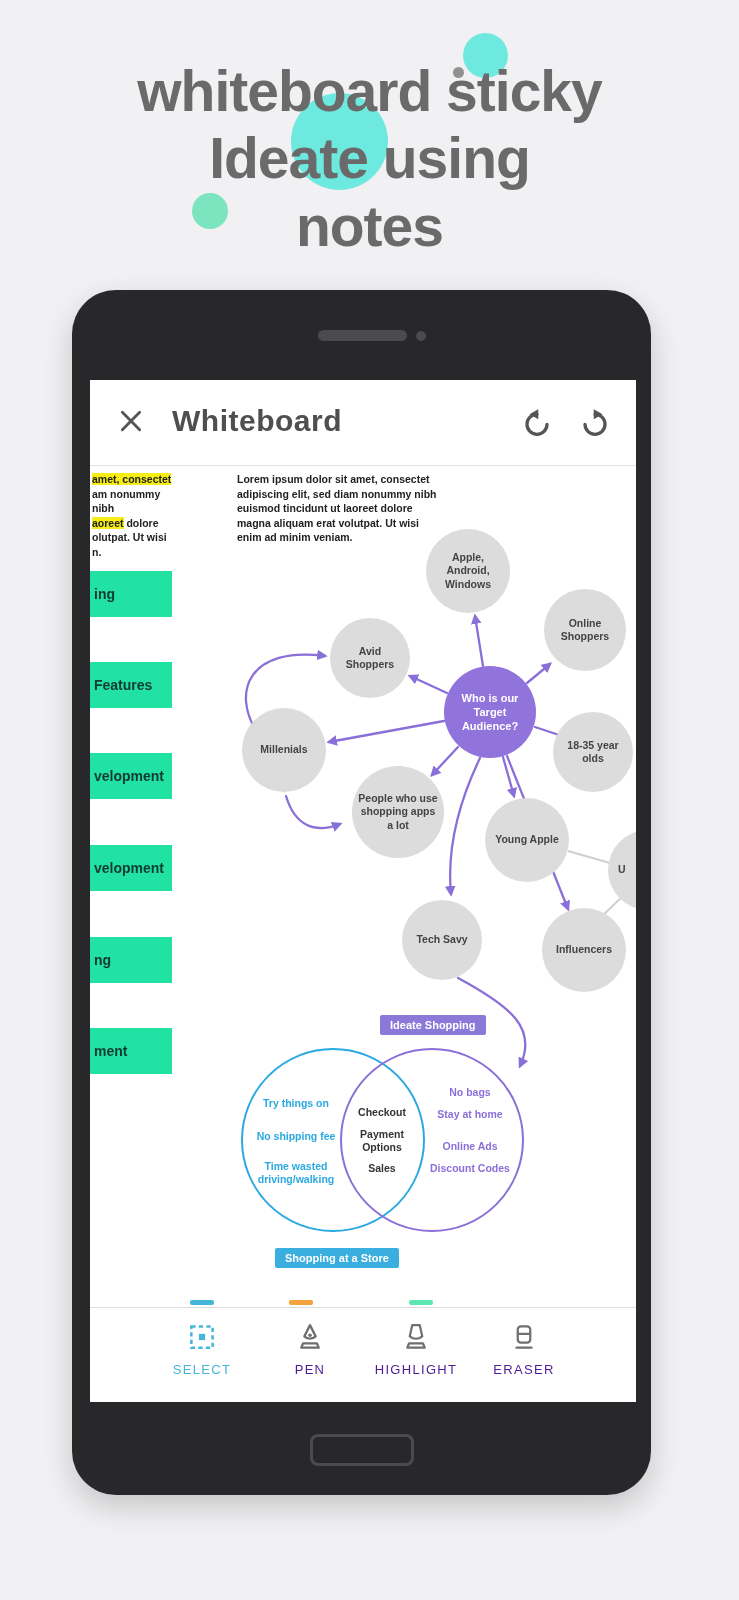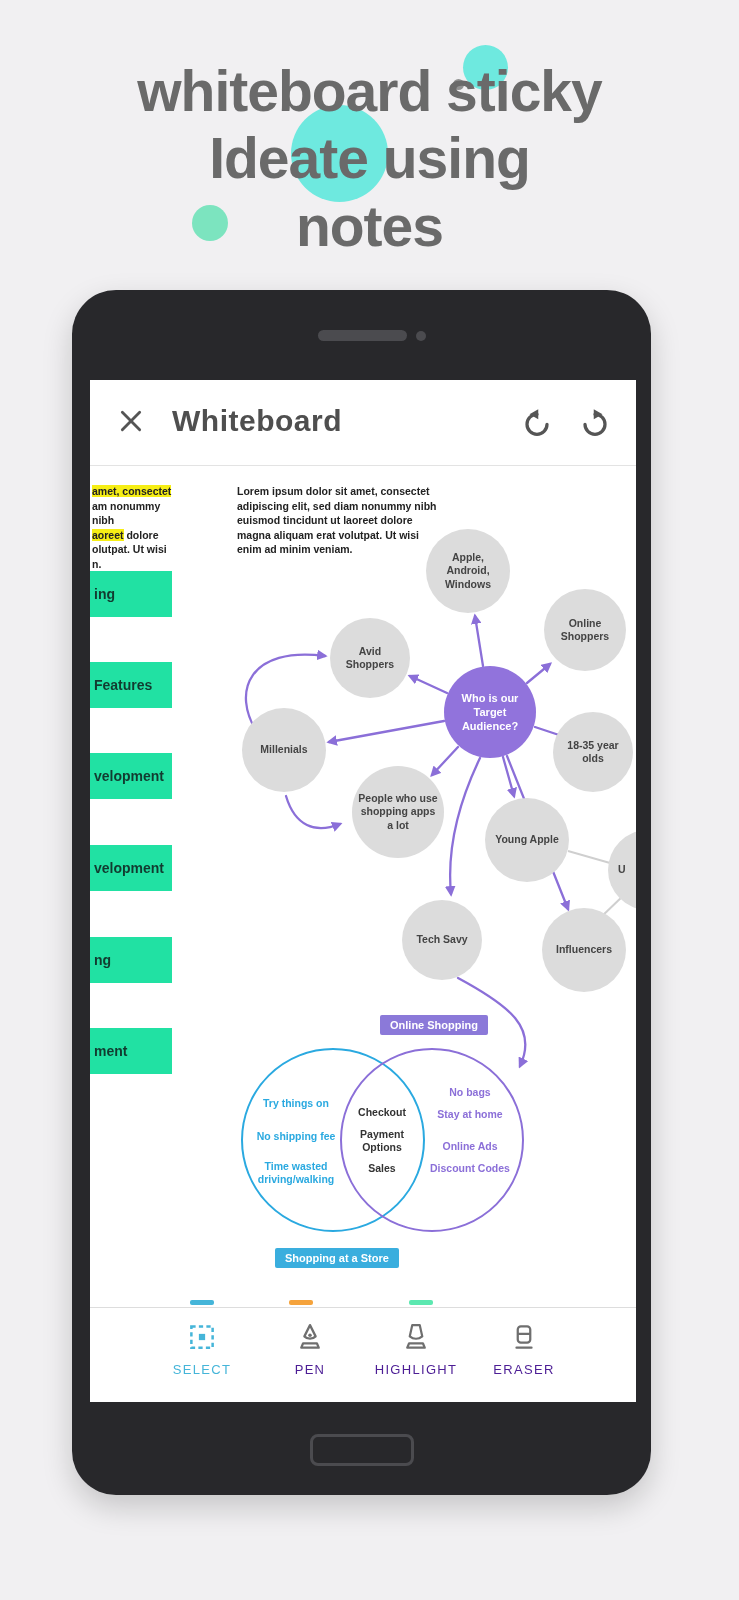--- a/index.html
+++ b/index.html
@@ -2,21 +2,21 @@
 <html><head>
 <meta charset="utf-8">
 <style>
   * { margin:0; padding:0; box-sizing:border-box; }
   html,body { background:#e9e9eb; }
   body { font-family:"Liberation Sans", sans-serif; }
   #stage {
     position:relative; width:739px; height:1600px;
     background:#f1f0f2; overflow:hidden; margin:0 auto;
   }
-  .abs { position:absolute;margin-top:12px; }
+  .abs { position:absolute; }
   .circle { border-radius:50%; }
 
   
   #hero-title {
     position:absolute; left:0; top:58px; width:739px;
     text-align:center; font-size:57px; font-weight:800;
     color:#6a6a6a; line-height:1.18; letter-spacing:-1px; z-index:2;
   }
 
   
@@ -199,21 +199,21 @@
         <div class="mm-node" style="left:152px;top:242px;width:84px;height:84px;">Millenials</div>
         <div class="mm-node" style="left:262px;top:300px;width:92px;height:92px;">People who use shopping apps a lot</div>
         <div class="mm-node" style="left:395px;top:332px;width:84px;height:84px;">Young Apple</div>
         <div class="mm-node" style="left:518px;top:364px;width:80px;height:80px;justify-content:flex-start;padding-left:10px;">U</div>
         <div class="mm-node" style="left:312px;top:434px;width:80px;height:80px;">Tech Savy</div>
         <div class="mm-node" style="left:452px;top:442px;width:84px;height:84px;">Influencers</div>
 
         <div id="venn-left" class="venn-circle" style="left:151px;top:582px;"></div>
         <div id="venn-right" class="venn-circle" style="left:250px;top:582px;"></div>
 
-        <div class="venn-tag" style="left:290px;top:549px;background:#8b79d9;">Online Shopping</div>
+        <div class="venn-tag" style="left:290px;top:549px;background:#8b79d9;">Ideate Shopping</div>
         <div class="venn-tag" style="left:185px;top:782px;background:#3aaede;">Shopping at a Store</div>
 
         <div class="venn-item vi-left" style="top:631px;">Try things on</div>
         <div class="venn-item vi-left" style="top:664px;">No shipping fee</div>
         <div class="venn-item vi-left" style="top:694px;">Time wasted driving/walking</div>
 
         <div class="venn-item vi-center" style="top:640px;">Checkout</div>
         <div class="venn-item vi-center" style="top:662px;">Payment Options</div>
         <div class="venn-item vi-center" style="top:696px;">Sales</div>
 

